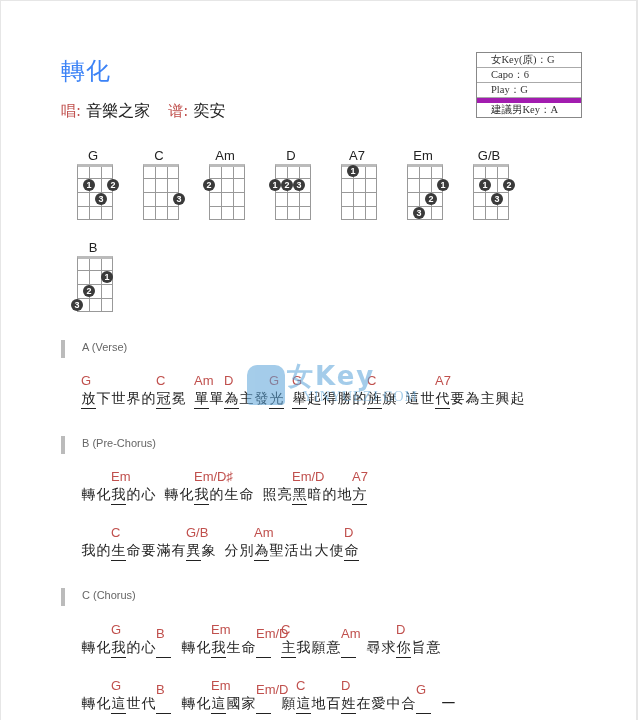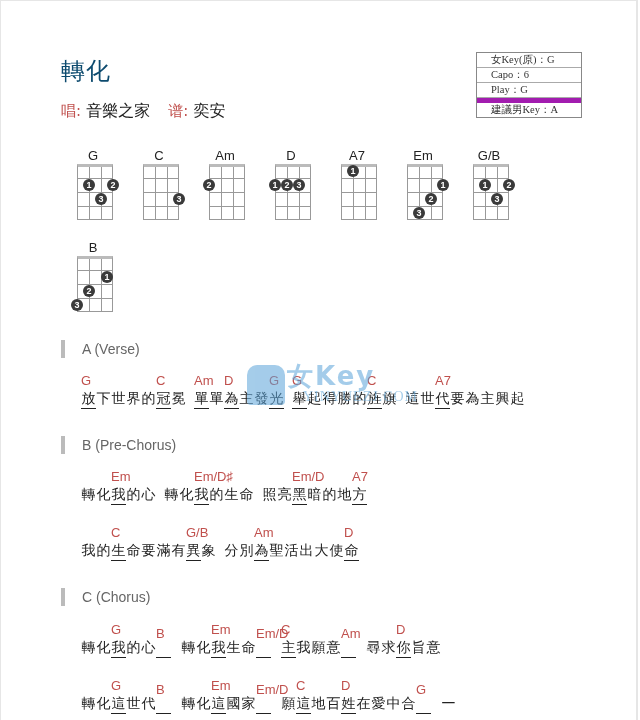--- a/index.html
+++ b/index.html
@@ -1,32 +1,32 @@
 <!DOCTYPE html>
 <html><head>
 <meta charset="utf-8">
 <style>
   html, body { margin: 0; padding: 0; background: #ffffff; }
   body { width: 640px; height: 720px; overflow: hidden; position: relative; font-family: "DejaVu Sans", "Liberation Sans", sans-serif; color: #222; }
   .page { position: absolute; left: 0; top: 0; width: 638px; height: 720px; border-left: 1px solid #e6e6e6; border-right: 2px solid #e6e6e6; border-top: 1px solid #e6e6e6; box-sizing: border-box; }
-  .title { position: absolute; left: 60px; top: 54px; font-size: 24px; color: #0c4a6e; letter-spacing: 1px; }
+  .title { position: absolute; left: 60px; top: 54px; font-size: 24px; color: #3b82f6; letter-spacing: 1px; }
   .credits { position: absolute; left: 60px; top: 100px; font-size: 16px; color: #222; }
   .credits .lbl { color: #c0504d; font-size: 15px; }
   .credits .gap { display: inline-block; width: 8px; }
   .keybox { position: absolute; left: 475px; top: 51px; width: 104px; border: 1px solid #888; font-family: Liberation Serif, serif; font-size: 10.5px; color: #333; }
   .keybox .row { height: 14px; line-height: 14px; padding-left: 14px; border-bottom: 1px solid #aaa; }
   .keybox .row.last { border-bottom: none; border-top: 5px solid #a21caf; }
   .chord { position: absolute; width: 60px; }
   .chord .name { position: absolute; left: 0; width: 40px; text-align: center; top: 0; font-family: "Liberation Sans", sans-serif; font-size: 13px; color: #222; }
   .grid { position: absolute; left: 4px; top: 16px; width: 36px; height: 56px; border: 1px solid #999; box-sizing: border-box; border-top: 3px solid #bbb; }
   .grid .v { position: absolute; top: 0; bottom: 0; width: 1px; background: #999; }
   .grid .h { position: absolute; left: 0; right: 0; height: 1px; background: #999; }
   .dot { position: absolute; width: 12px; height: 12px; border-radius: 50%; background: #3a3a3a; color: #fff; font-family: "Liberation Sans", sans-serif; font-size: 9px; line-height: 12px; text-align: center; font-weight: bold; }
   .section-bar { position: absolute; left: 60px; width: 4px; height: 18px; background: #bbb; }
-  .section-label { position: absolute; left: 81px; font-family: "Liberation Sans", sans-serif; font-size: 14px; color: #666; }
+  .section-label { position: absolute; left: 81px; font-family: "Liberation Sans", sans-serif; font-size: 11px; color: #666; }
   .line { position: absolute; left: 80px; height: 40px; white-space: nowrap; }
   .seg { display: inline-block; position: relative; font-size: 14px; color: #222; }
   .seg .ch { display: inline-block; width: 15px; text-align: center; position: relative; }
   .seg .ch.u { border-bottom: 1px solid #222; }
   .seg .chd { position: absolute; top: -17px; left: 0; font-family: "Liberation Sans", sans-serif; font-size: 13px; color: #c0504d; white-space: nowrap; }
   .sp { display: inline-block; width: 8px; }
   .blank { display: inline-block; width: 15px; border-bottom: 1px solid #222; height: 14px; vertical-align: bottom; margin-right: 2px; }
   .watermark { position: absolute; left: 240px; top: 358px; width: 180px; height: 50px; pointer-events: none; opacity: 0.55; }
   .watermark .logo { position: absolute; left: 6px; top: 6px; width: 38px; height: 40px; background: #5ba4d9; border-radius: 10px 10px 4px 4px; }
   .watermark .wtext { position: absolute; left: 46px; top: 0px; font-size: 26px; color: #5ba4d9; font-weight: bold; letter-spacing: 2px; }

